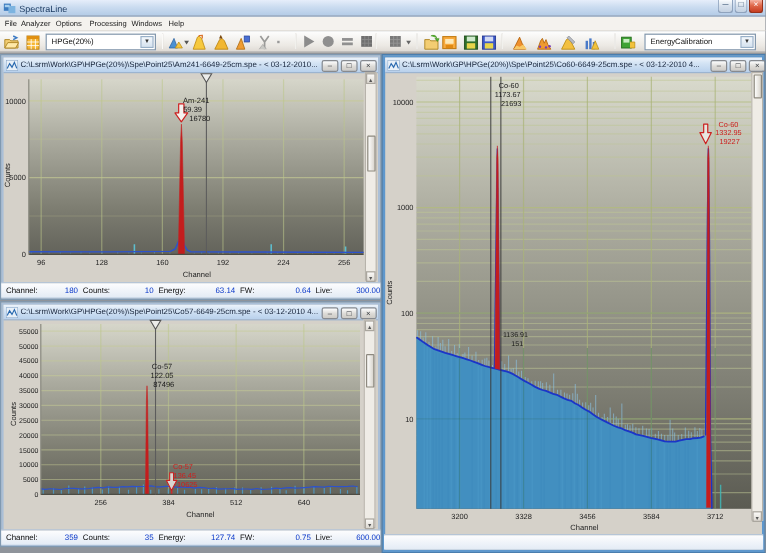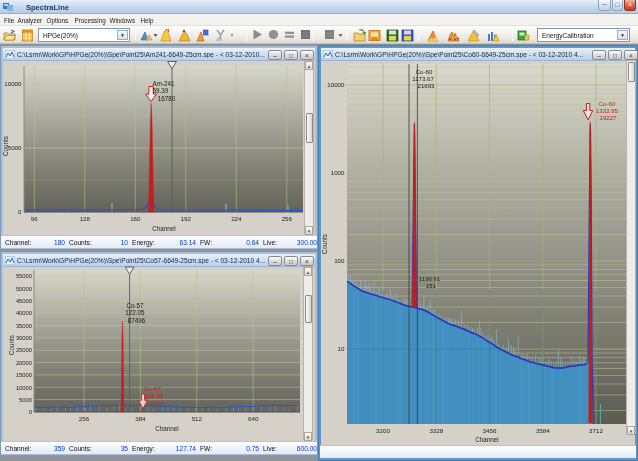--- a/index.html
+++ b/index.html
@@ -1,17 +1,17 @@
 <!DOCTYPE html>
 <html><head><meta charset="utf-8"><style>
 *{margin:0;padding:0;box-sizing:border-box;}
 html,body{width:638px;height:461px;overflow:hidden;}
 body{font-family:"Liberation Sans",sans-serif;position:relative;background:#8f949b;}
 #titlebar{position:absolute;left:0;top:0;width:638px;height:14px;background:linear-gradient(180deg,#e6eefa 0%,#cbdcf0 45%,#b3cbe6 100%);border-bottom:1px solid #98aecb;}
-#titlebar .t{position:absolute;left:26px;top:2.5px;font-size:7.5px;color:#1d3c63;font-weight:bold;}
+#titlebar .t{position:absolute;left:16px;top:2.5px;font-size:7.5px;color:#1d3c63;font-weight:normal;}
 .tico{position:absolute;left:3px;top:2px;width:10px;height:10px;}
 .wbtn{position:absolute;top:0;height:11px;border:1px solid #8fa3bd;border-top:none;border-radius:0 0 3px 3px;background:linear-gradient(180deg,#fbfdfe,#d7e1ec 50%,#c4d2e2);color:#3f5a78;font-size:7px;text-align:center;line-height:10px;}
 .wbtn.close{background:linear-gradient(180deg,#f6b5a5,#e06a4c 45%,#c63c20);border-color:#96321c;color:#fff;}
 #menubar{position:absolute;left:0;top:14px;width:638px;height:12px;background:#f4f2ee;border-bottom:1px solid #e2dfda;}
 #menubar span{position:absolute;top:2.5px;font-size:6.3px;color:#191919;}
 #toolbar{position:absolute;left:0;top:26px;width:638px;height:18px;background:linear-gradient(180deg,#fefefe 0%,#ece9e4 70%,#dedad4 100%);border-bottom:1px solid #c3bfb8;}
 .tsep{position:absolute;top:2px;width:1px;height:13px;background:#c5c1ba;border-right:1px solid #fbfaf8;}
 .combo{position:absolute;height:14px;background:#fff;border:1px solid #8297ac;font-size:6.5px;color:#111;}
 .combo .tx{position:absolute;left:4px;top:3px;white-space:nowrap;}
 .combo .ar{position:absolute;right:1px;top:1px;width:11px;height:10px;background:linear-gradient(180deg,#f4f8fc,#d5e2ef);border:1px solid #98b0c8;font-size:5px;color:#333;text-align:center;line-height:9px;}

